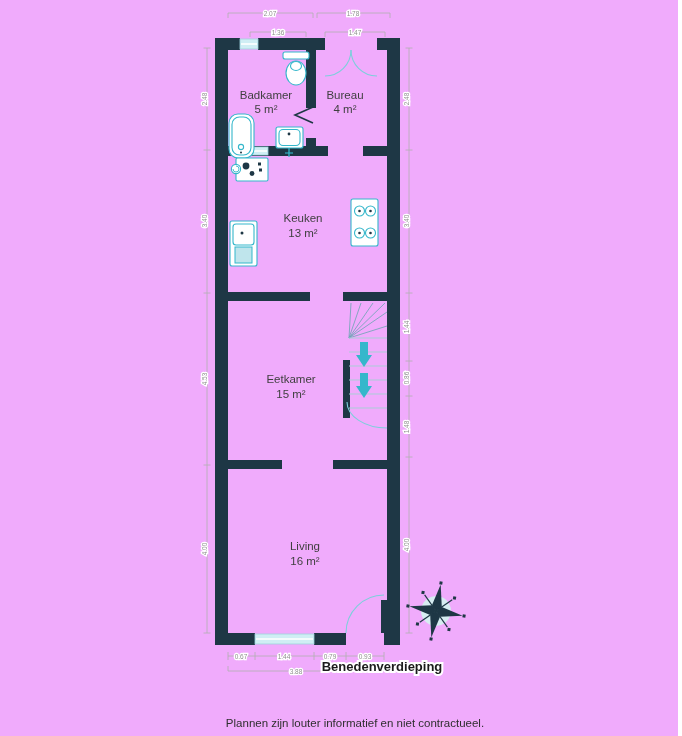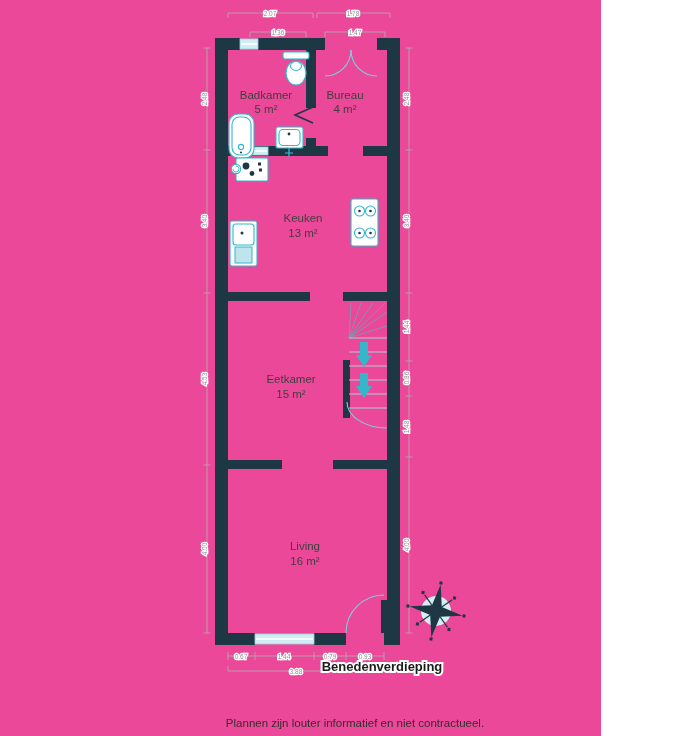--- a/index.html
+++ b/index.html
@@ -10,21 +10,21 @@
     --door:#7ccfdb;
     --dim:#8f8f8f;
     --dimline:#b0b0b0;
     --label:#3f3f3f;
     --title:#1b1b1b;
     --stair:#a9cdd6;
     --stairfan:#6aa5b2;
     --compass_bg:#d6edf1;
   }
   html,body{margin:0;padding:0;background:#ffffff;}
-  .canvas{position:relative;width:601px;height:736px;background:#ec4899;overflow:hidden;
+  .canvas{position:relative;width:678px;height:736px;background:#f0abfc;overflow:hidden;
           font-family:"Liberation Sans", sans-serif;}
   svg{display:block;}
   .wall{fill:var(--wall);stroke:none;}
   .win{fill:var(--window);stroke:var(--window_stroke);stroke-width:.8;}
   .winline{stroke:#ffffff;stroke-width:1.6;}
   .fx{stroke:var(--fixture);stroke-width:1.1;fill:#ffffff;}
   .fxfill{fill:#bfe5ec;stroke:var(--fixture);stroke-width:1;}
   .dot{fill:var(--wall);stroke:none;}
   .doorarc{stroke:var(--door);stroke-width:1.1;fill:none;}
   .doorleaf{stroke:var(--wall);stroke-width:1.6;fill:none;}

